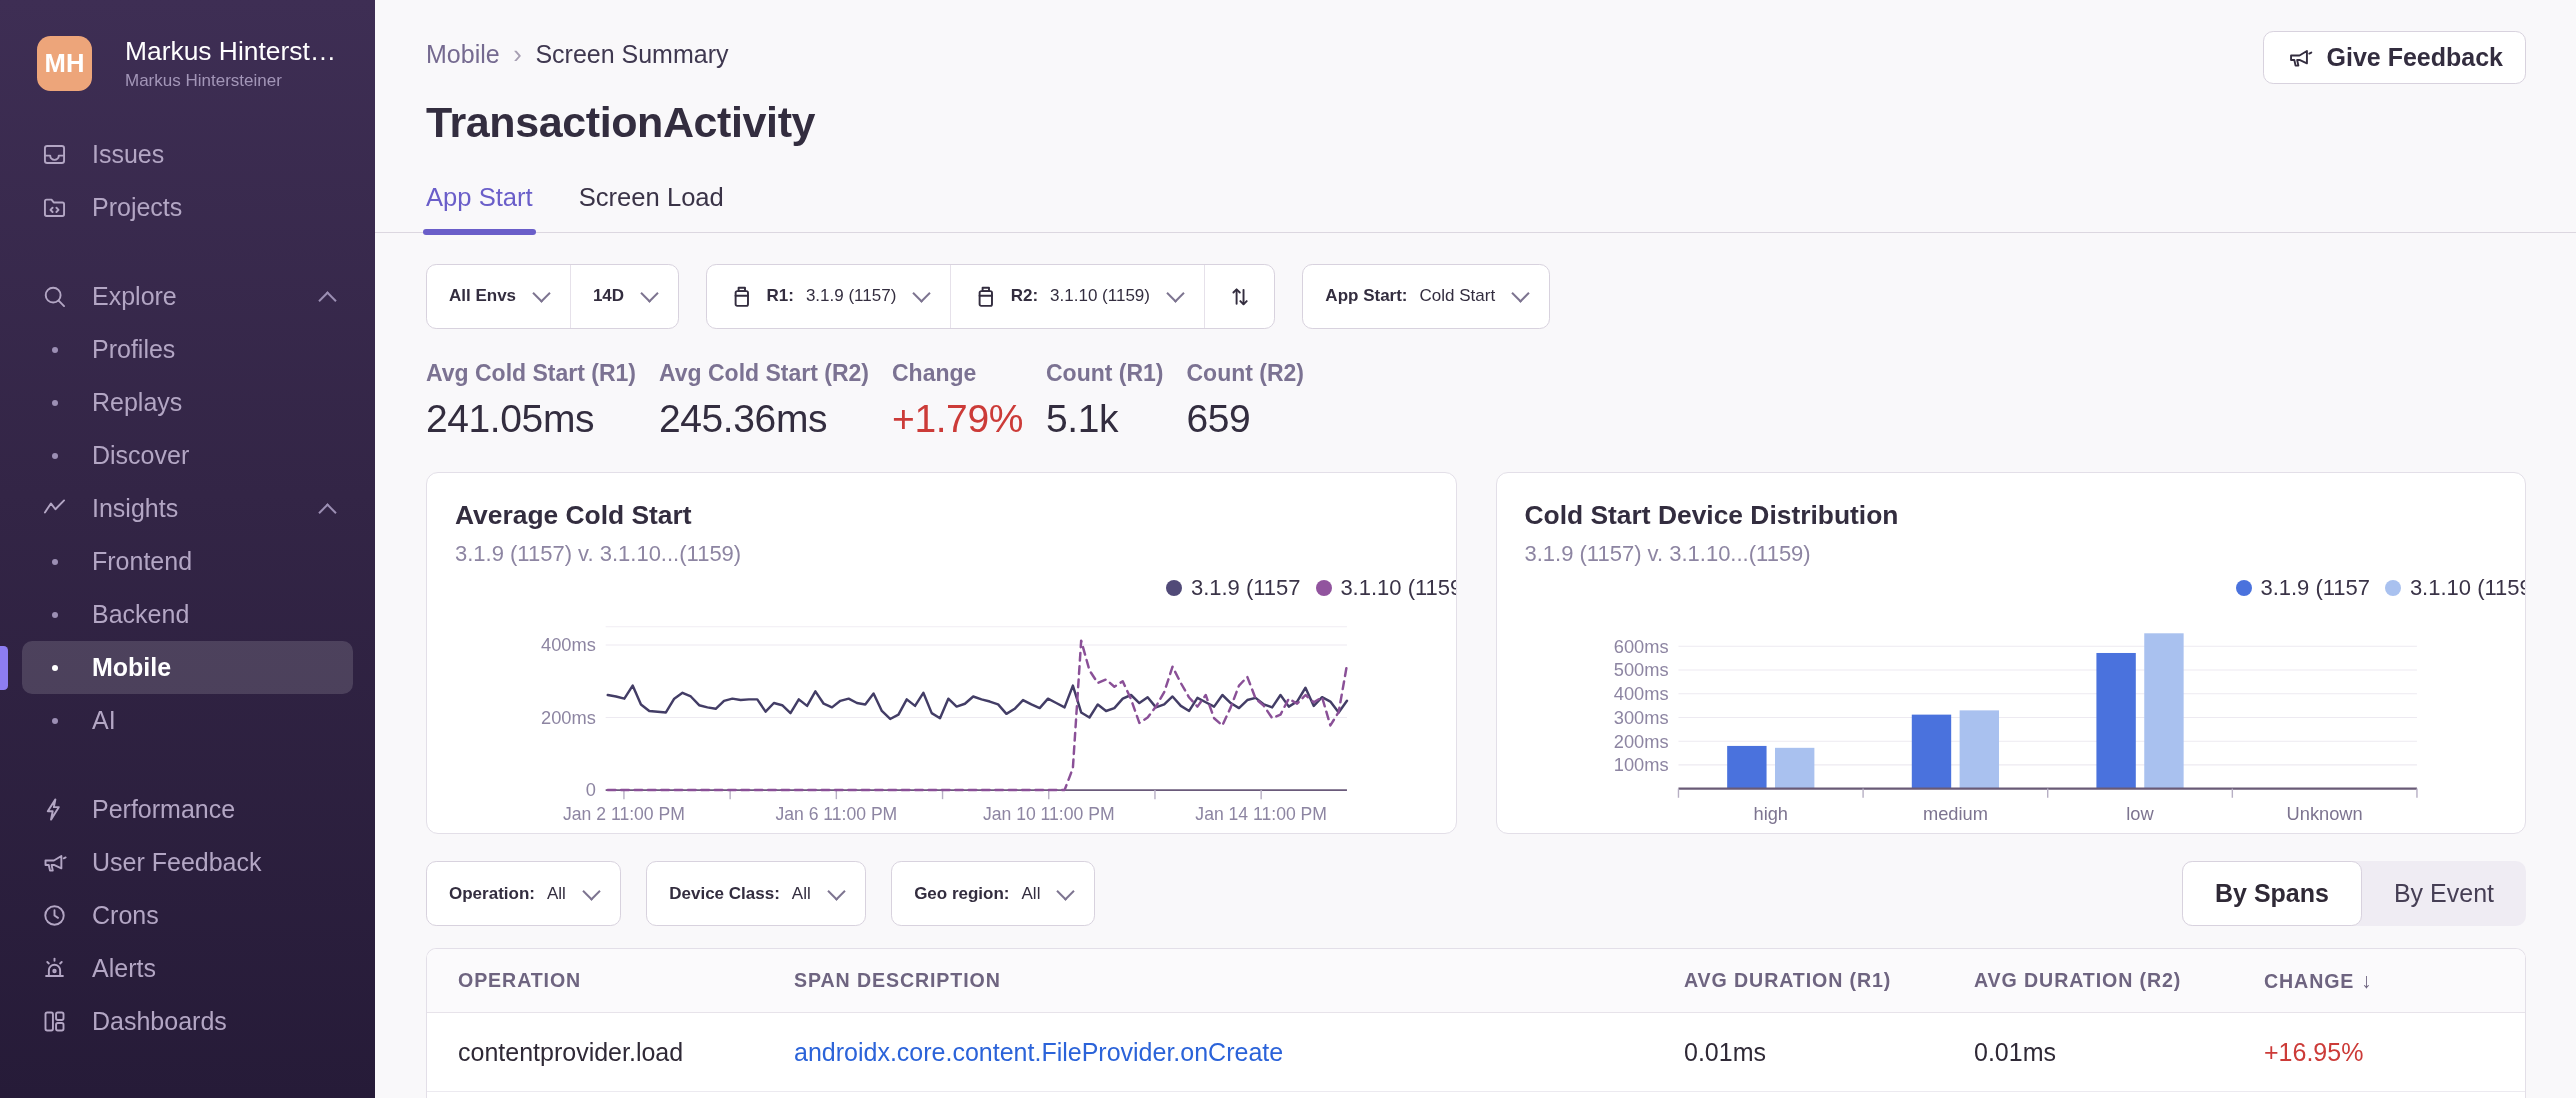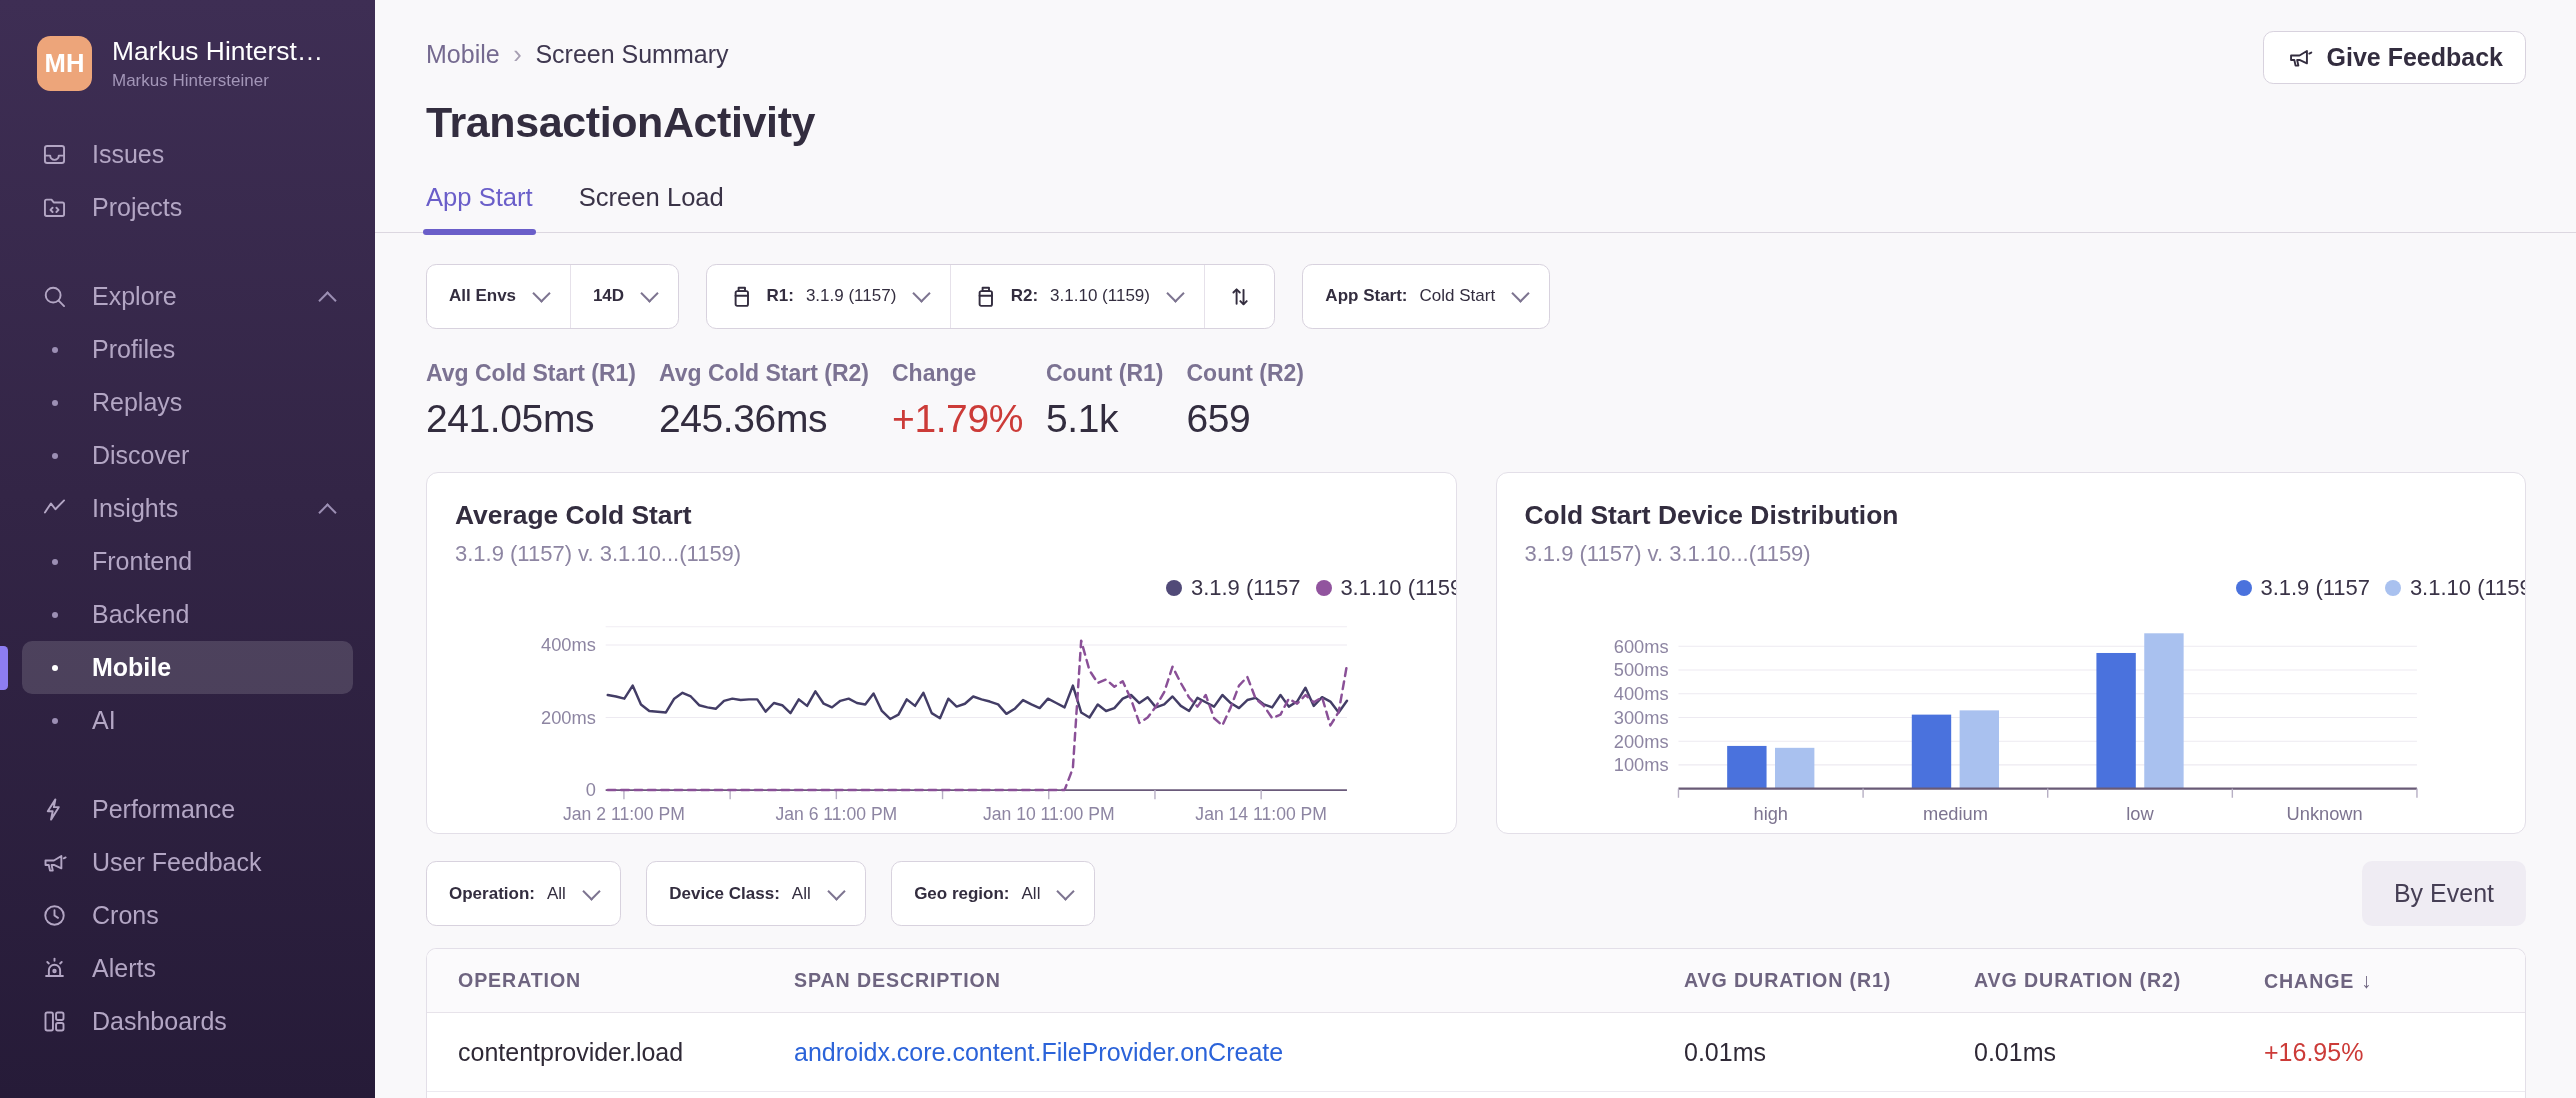--- a/index.html
+++ b/index.html
@@ -3,21 +3,21 @@
 <meta charset="utf-8">
 <style>
   html,body{margin:0;padding:0}
   body{width:2576px;height:1099px;overflow:hidden;background:#f9f8fa;
        font-family:"Liberation Sans",sans-serif;color:#332d3f}
   .app{display:flex;width:2576px;height:1099px}
 
   
   .sidebar{width:375px;flex-shrink:0;background:linear-gradient(180deg,#3e2e54 0%,#332546 45%,#261b38 100%);
            overflow:hidden;position:relative}
-  .user{display:flex;align-items:flex-end;gap:20px;padding:36px 22px 0 37px;cursor:pointer}
+  .user{display:flex;align-items:flex-end;gap:33px;padding:36px 22px 0 37px;cursor:pointer}
   .avatar{width:55px;height:55px;border-radius:13.6px;background:#eda57a;color:#fff;font-weight:bold;
           font-size:25.6px;display:flex;align-items:center;justify-content:center;flex-shrink:0}
   .user-name{font-size:26.4px;font-weight:normal;color:#fff;white-space:nowrap;overflow:hidden;
              text-overflow:ellipsis;max-width:240px}
   .user-sub{font-size:17px;color:#a396b8;margin-top:4.3px;white-space:nowrap;overflow:hidden;max-width:240px}
   nav{margin-top:37px;display:flex;flex-direction:column;padding:0 22px}
   .nav-item{display:flex;align-items:center;height:53px;gap:24px;padding:0 19px;border-radius:10.2px;
             font-size:25px;color:#b3a6c4;cursor:pointer;position:relative;flex-shrink:0}
   .nav-item .nicon{width:27px;height:27px;display:flex;align-items:center;justify-content:center;flex-shrink:0}
   .nav-item svg{width:27px;height:27px;stroke:#b3a6c4;fill:none;stroke-width:1.7;
@@ -442,20 +442,21 @@
           </div>
           <div class="pill">
             <div class="seg">
               <span class="b">Geo region:</span>
               <span>All</span>
               <span class="chev"></span>
             </div>
           </div>
         </div>
       <div class="segmented">
+        <div class="seg-opt active">By Spans</div>
         <div class="seg-opt">By Event</div>
       </div>
     </div>
 
     <div class="table-card">
       <div class="thead" id="thead">
           <div class="th">Operation</div>
           <div class="th">Span Description</div>
           <div class="th num">Avg Duration (R1)</div>
           <div class="th num">Avg Duration (R2)</div>

